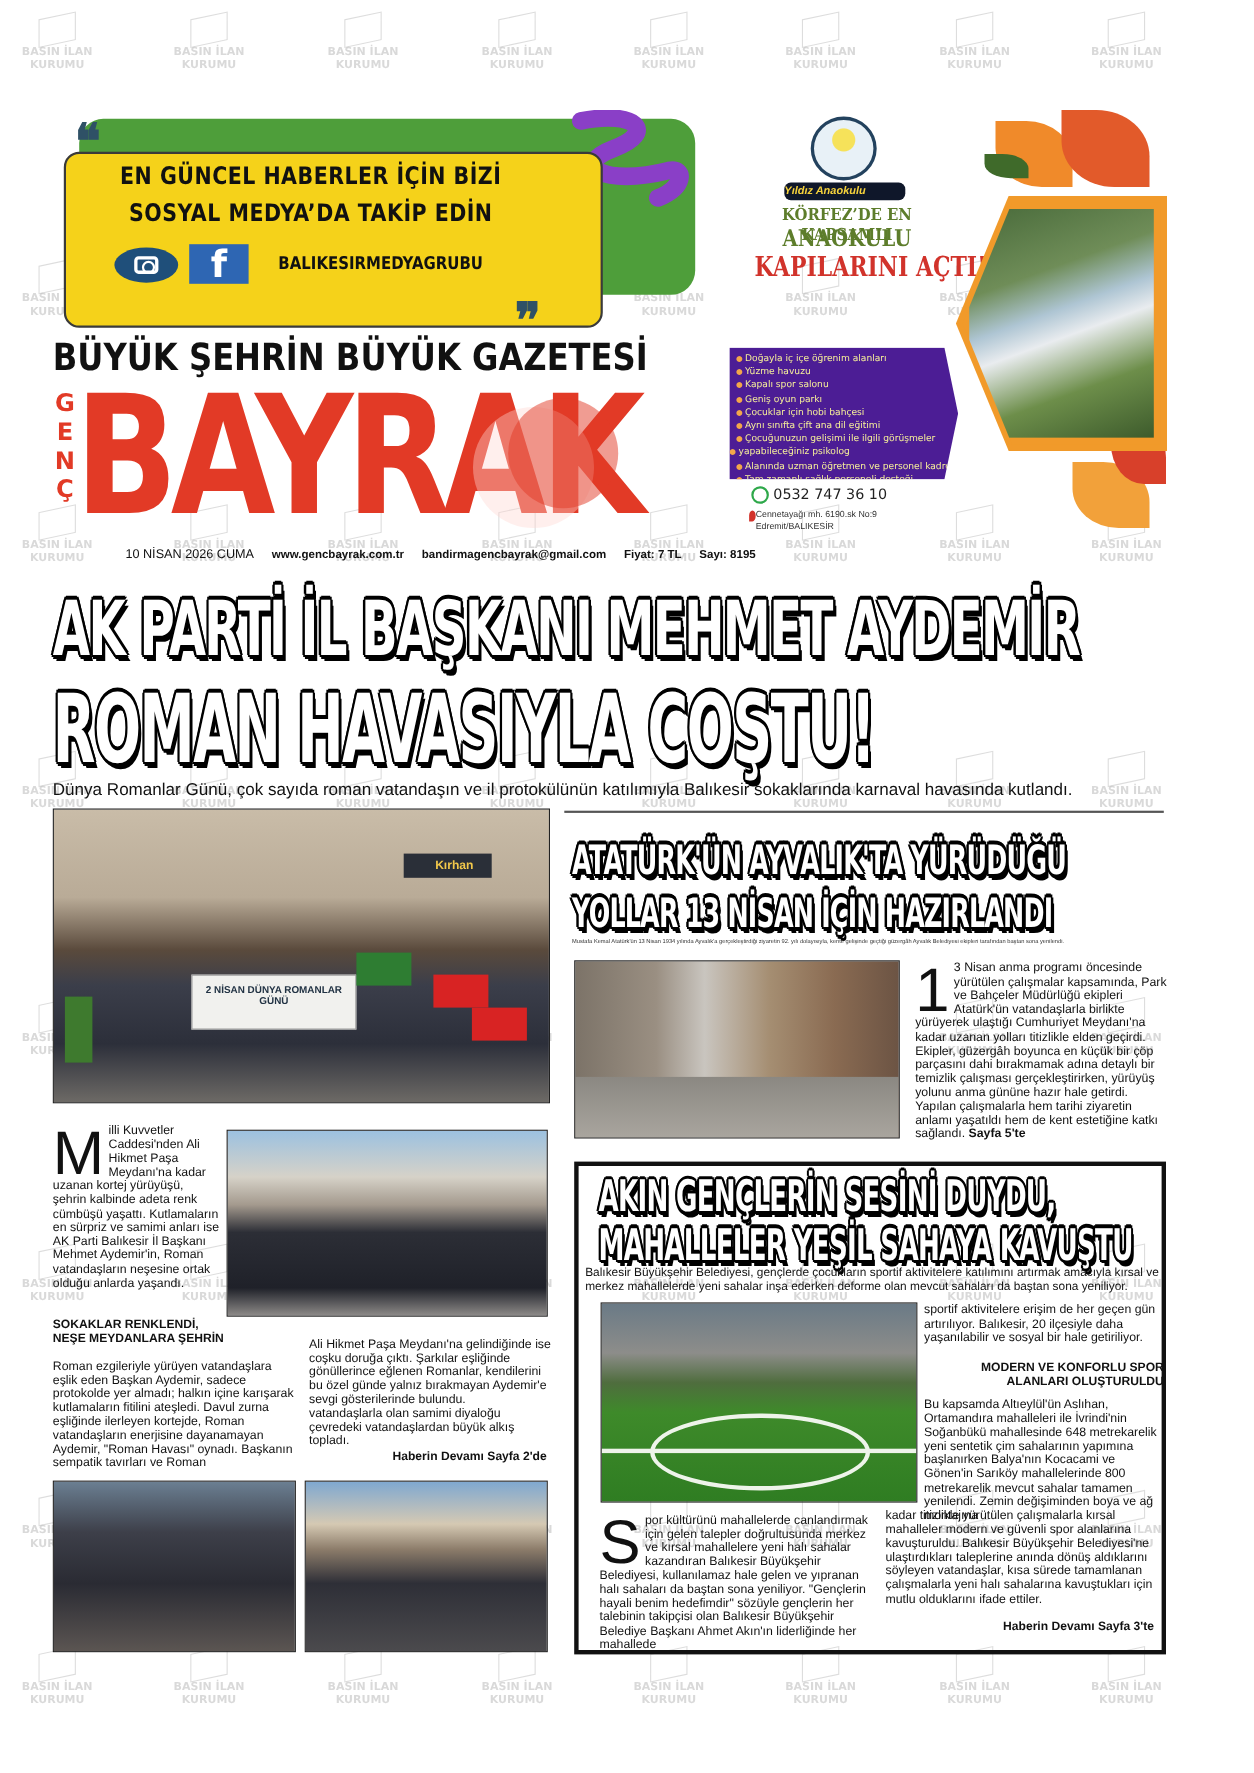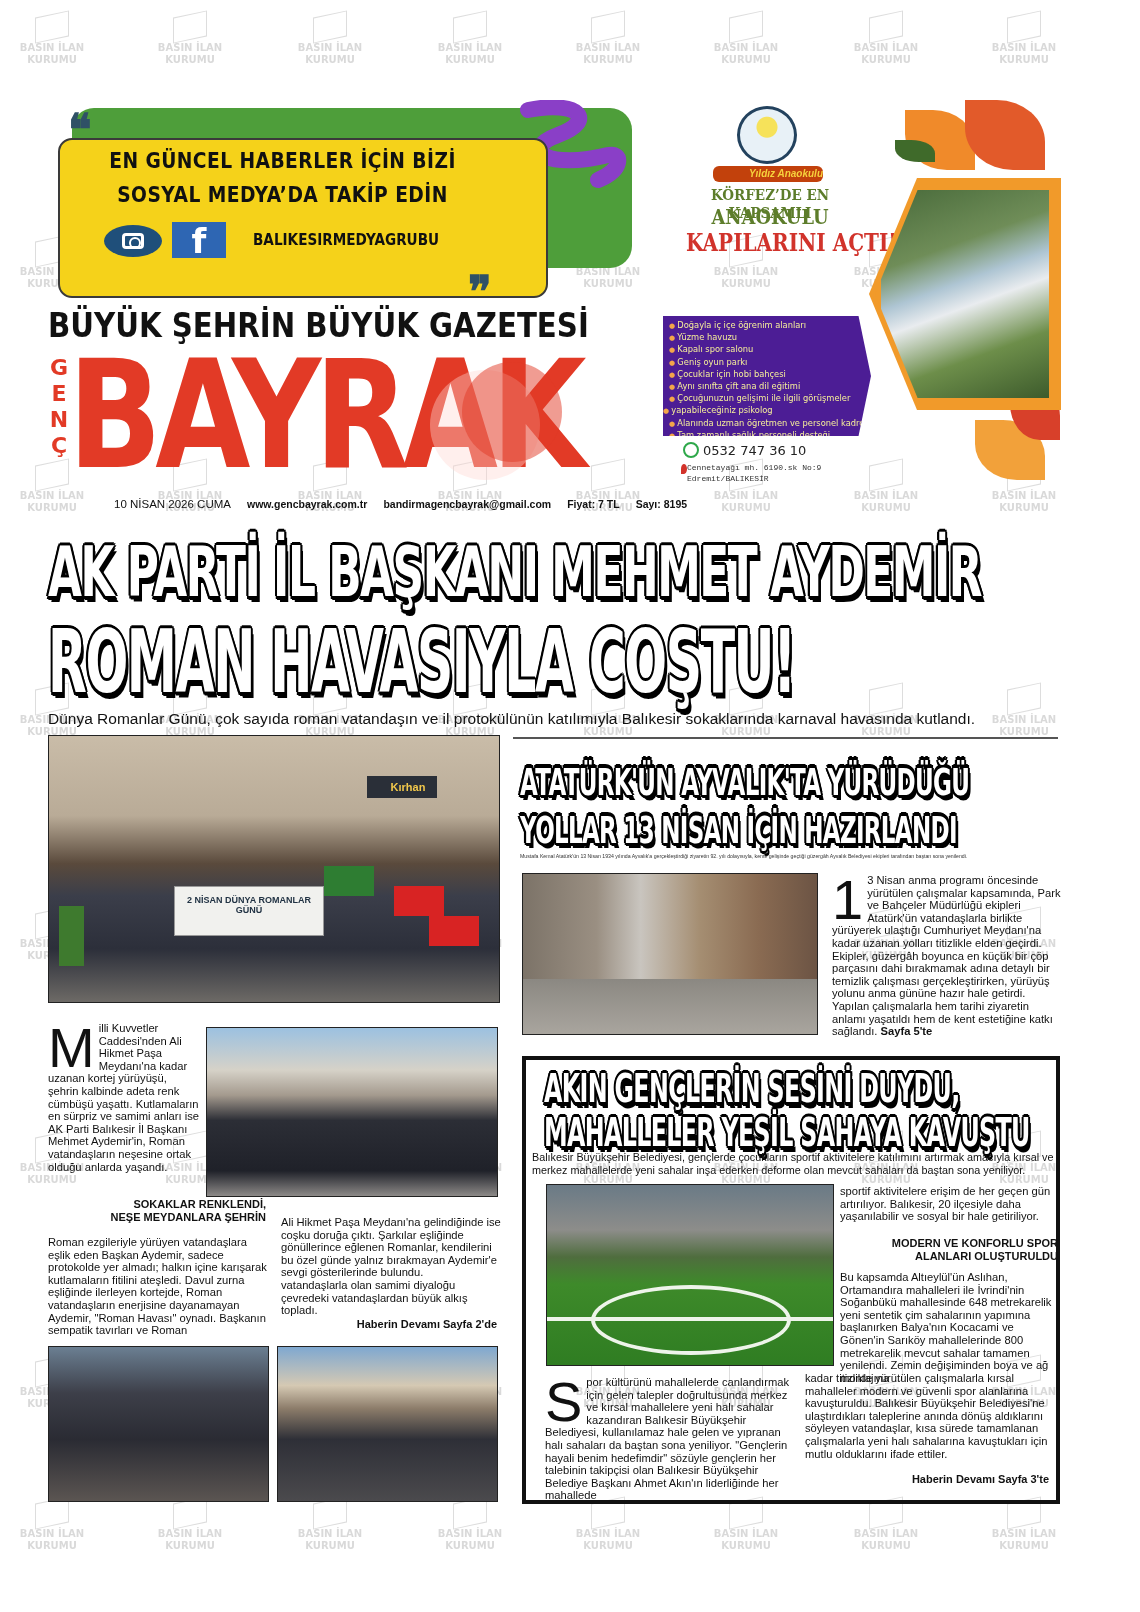--- a/index.html
+++ b/index.html
@@ -15,31 +15,31 @@
   .ig-icon { position:absolute; left: 56px; top: 125px; width: 58px; height: 32px; border-radius: 50%; background: #1f4f7a; display:flex; align-items:center; justify-content:center; }
   .ig-icon span { width: 22px; height: 16px; border: 3px solid #fff; border-radius: 4px; display:block; position: relative; }
   .ig-icon span::after { content:""; position:absolute; left: 4px; top: 1px; width: 8px; height: 8px; border: 2px solid #fff; border-radius: 50%; }
   .fb-icon { position:absolute; left: 124px; top: 122px; width: 54px; height: 36px; background: #2e66b3; color: #fff; font-weight: bold; font-size: 34px; font-family: "DejaVu Sans", sans-serif; display:flex; align-items:flex-end; justify-content:center; line-height: 1; }
   .social-handle { position:absolute; left: 205px; top: 130px; font-family: "DejaVu Sans", sans-serif; font-weight: bold; font-size: 16px; transform: scaleX(0.85); transform-origin:left; white-space: nowrap; }
   .purple-ribbon { position:absolute; left: 460px; top: 0px; width: 120px; height: 90px; }
 
   
   .kinder-ad { left: 665px; top: 100px; width: 400px; height: 395px; }
   .kinder-logo { position:absolute; left: 72px; top: 6px; width: 60px; height: 58px; border-radius: 50%; border: 3px solid #23425e; background: radial-gradient(circle at 50% 35%, #f6e25a 0 10px, #e8f1f7 11px); }
-  .kinder-brand { position:absolute; left: 48px; top: 66px; width: 110px; height: 16px; background: #c2410c; border-radius: 6px; color: #f6d23c; font-size: 10px; font-weight: bold; text-align:right; line-height: 16px; font-style: italic; }
+  .kinder-brand { position:absolute; left: 48px; top: 66px; width: 110px; height: 16px; background: #0f172a; border-radius: 6px; color: #f6d23c; font-size: 10px; font-weight: bold; text-align:left; line-height: 16px; font-style: italic; }
   .kinder-h1 { position:absolute; left: 0; top: 86px; width: 210px; text-align:center; font-family: "DejaVu Serif", serif; font-weight: bold; color: #5d7d2b; font-size: 15px; transform: scaleX(0.9); }
   .kinder-h2 { position:absolute; left: 0; top: 104px; width: 210px; text-align:center; font-family: "DejaVu Serif", serif; font-weight: bold; color: #5d7d2b; font-size: 21px; transform: scaleX(0.85); }
   .kinder-h3 { position:absolute; left: 0; top: 128px; width: 210px; text-align:center; font-family: "DejaVu Serif", serif; font-weight: bold; color: #d1332b; font-size: 25px; transform: scaleX(0.8); white-space: nowrap; }
   .kinder-desc { position:absolute; left: 0; top: 163px; width: 212px; text-align:center; font-family: "DejaVu Sans", sans-serif; font-weight: bold; color: #2c3a1c; font-size: 10px; line-height: 14px; }
   .kinder-list { position:absolute; left: -2px; top: 216px; width: 208px; height: 120px; background: #4c1d95; border-radius: 0 10px 10px 0; padding: 4px 6px; clip-path: polygon(0 0, 94% 0, 100% 50%, 94% 100%, 0 100%); }
   .kinder-list li { list-style: none; color: #f6ef9a; font-size: 8.3px; line-height: 11.2px; white-space: nowrap; font-family: "DejaVu Sans", sans-serif; }
   .kinder-list li::before { content:"● "; color: #f3a64a; font-size: 7px; }
   .kinder-phone { position:absolute; left: 18px; top: 342px; font-size: 13px; font-family: "DejaVu Sans", sans-serif; color: #222; display:flex; align-items:center; gap:4px; }
   .whatsapp-icon { width: 16px; height: 16px; border: 2px solid #2ea84a; border-radius: 50%; display:inline-block; }
-  .kinder-address { position:absolute; left: 22px; top: 362px; font-size: 8px; line-height: 11px; color: #333; font-family: Liberation Mono, monospace; }
+  .kinder-address { position:absolute; left: 22px; top: 362px; font-size: 8px; line-height: 11px; color: #333; font-family: Liberation Sans, sans-serif; }
   .pin-icon { position:absolute; left: 16px; top: 364px; width: 6px; height: 10px; background:#d2332b; border-radius: 50% 50% 50% 0; }
   .kinder-photo { position:absolute; left: 210px; top: 84px; width: 180px; height: 220px; background: linear-gradient(160deg, #486a3a 0%, #6f8d58 30%, #aec5d3 45%, #e9ecef 55%, #6d8e4a 75%, #3d5b2c 100%); clip-path: polygon(25% 0, 100% 0, 100% 100%, 25% 100%, 0 50%); border: 6px solid #f19a2a; }
   .kinder-photo-frame { position:absolute; left: 204px; top: 78px; width: 192px; height: 232px; background: #f19a2a; clip-path: polygon(25% 0, 100% 0, 100% 100%, 25% 100%, 0 50%); }
   .leaf { position:absolute; border-radius: 0 60% 0 60%; }
 
   
   .slogan { left: 48px; top: 305px; width: 612px; font-family: "DejaVu Sans", sans-serif; font-weight: bold; font-size: 34px; letter-spacing: 0px; transform: scaleX(0.86); transform-origin: left; white-space: nowrap; color: #111; }
   .logo-genc { left: 48px; top: 355px; width: 22px; font-family: "DejaVu Sans", sans-serif; font-weight: bold; color: #e23a26; font-size: 22px; line-height: 26px; text-align:center; }
   .logo-bayrak { left: 68px; top: 340px; width: 600px; font-family: "DejaVu Sans", sans-serif; font-weight: bold; color: #e23a26; font-size: 150px; line-height: 150px; letter-spacing: -8px; transform: scaleX(0.82) scaleY(1.0); transform-origin: left top; white-space: nowrap; }
   .crescent { left: 430px; top: 370px; width: 110px; height: 110px; border-radius: 50%; background: rgba(255,215,210,0.8); }
@@ -52,35 +52,35 @@
   .outline { color: #fff; font-family: "DejaVu Sans", sans-serif; font-weight: bold; white-space: nowrap; -webkit-text-stroke: 0px; text-shadow: -2px -2px 0 #000, 2px -2px 0 #000, -2px 2px 0 #000, 2px 2px 0 #000, 0 3px 0 #000, 3px 0 0 #000, -3px 0 0 #000, 0 -3px 0 #000, 4px 5px 0 #000; transform-origin: left top; }
   .main-h1 { left: 48px; top: 532px; font-size: 60px; transform: scaleX(0.73) scaleY(1.15); letter-spacing: -2px; }
   .main-h2 { left: 48px; top: 612px; font-size: 72px; transform: scaleX(0.70) scaleY(1.2); letter-spacing: -2px; }
   .main-spot { left: 48px; top: 710px; font-size: 15.5px; color: #111; white-space: nowrap; }
   .rule-top { left: 513px; top: 737px; width: 545px; height: 2px; background: #555; }
 
   .photo { position:absolute; border: 1px solid #222; overflow:hidden; }
   .photo-main { left: 48px; top: 735px; width: 452px; height: 268px; background: linear-gradient(180deg, #c9bca8 0%, #b9ab97 30%, #5a4a3c 48%, #3b3e4a 60%, #2c2f3a 80%, #6d6a66 100%); }
   .photo-banner { position:absolute; left: 125px; top: 150px; width: 150px; height: 50px; background: #f1f1ee; border: 1px solid #999; color: #234; font-size: 9px; font-weight: bold; text-align:center; padding-top: 8px; }
   .photo-flag { position:absolute; width: 50px; height: 30px; background: #d82323; }
-  .photo-sign { position:absolute; left: 318px; top: 40px; width: 70px; height: 22px; background: #2a2f38; color: #f2c84b; font-size: 11px; font-weight: bold; text-align:center; line-height: 22px; padding-left: 12px; }
+  .photo-sign { position:absolute; left: 318px; top: 40px; width: 80px; height: 22px; background: #2a2f38; color: #f2c84b; font-size: 11px; font-weight: bold; text-align:center; line-height: 22px; padding-left: 12px; }
 
   .story2-h1 { left: 520px; top: 760px; font-size: 32px; transform: scaleX(0.72) scaleY(1.15); letter-spacing: -1px; }
   .story2-h2 { left: 520px; top: 808px; font-size: 32px; transform: scaleX(0.72) scaleY(1.15); letter-spacing: -1px; }
   .story2-caption { left: 520px; top: 853px; width: 545px; font-size: 5.2px; color: #333; white-space: nowrap; overflow: hidden; }
   .photo-ayvalik { left: 522px; top: 873px; width: 296px; height: 162px; background: linear-gradient(90deg, #7c7368 0%, #9a8f82 25%, #c9c5bf 40%, #a58e72 60%, #8a6b52 80%, #6c5444 100%); }
   .photo-ayvalik::after { content:""; position:absolute; left: 0; bottom: 0; width: 100%; height: 55px; background: linear-gradient(180deg, #8b8882, #a9a59e); }
 
   .dropcap { font-family: "Liberation Sans", sans-serif; font-size: 56px; line-height: 48px; float:left; margin-right: 4px; margin-top: 2px; color: #111; }
   .body-text { font-size: 11.2px; line-height: 12.6px; color: #111; font-family: "Liberation Sans", sans-serif; }
   .story2-body { left: 832px; top: 874px; width: 232px; }
 
   .photo-leaders { left: 206px; top: 1027px; width: 292px; height: 170px; background: linear-gradient(180deg, #9cc1e0 0%, #d6d2c8 25%, #a49a8e 40%, #2c2e36 55%, #1f2129 85%, #8d8a88 100%); }
   .story1-col1 { left: 48px; top: 1022px; width: 152px; }
-  .story1-sub { left: 48px; top: 1198px; width: 218px; text-align:right; font-weight: bold; font-size: 11px; line-height: 13px; }
+  .story1-sub { left: 48px; top: 1198px; width: 218px; text-align:left; font-weight: bold; font-size: 11px; line-height: 13px; }
   .story1-col1b { left: 48px; top: 1236px; width: 220px; }
   .story1-col2 { left: 281px; top: 1204px; width: 220px; }
   .story1-cont { left: 281px; top: 1318px; width: 216px; text-align: right; font-weight: bold; font-size: 11px; }
   .photo-dance1 { left: 48px; top: 1346px; width: 221px; height: 156px; background: linear-gradient(180deg, #6b7f92 0%, #3d3f49 30%, #2a2b33 60%, #5b5552 100%); }
   .photo-dance2 { left: 277px; top: 1346px; width: 221px; height: 156px; background: linear-gradient(180deg, #7fa8d0 0%, #d5c9b3 25%, #8c7c6a 40%, #2e2f37 60%, #4b4a4d 100%); }
 
   .box3 { left: 522px; top: 1056px; width: 538px; height: 448px; border: 4px solid #111; }
   .story3-h1 { left: 544px; top: 1066px; font-size: 36px; transform: scaleX(0.66) scaleY(1.1); letter-spacing: -1px; }
   .story3-h2 { left: 544px; top: 1110px; font-size: 36px; transform: scaleX(0.66) scaleY(1.1); letter-spacing: -1px; }
   .story3-spot { left: 532px; top: 1151px; width: 522px; font-size: 10.8px; line-height: 12.6px; }

